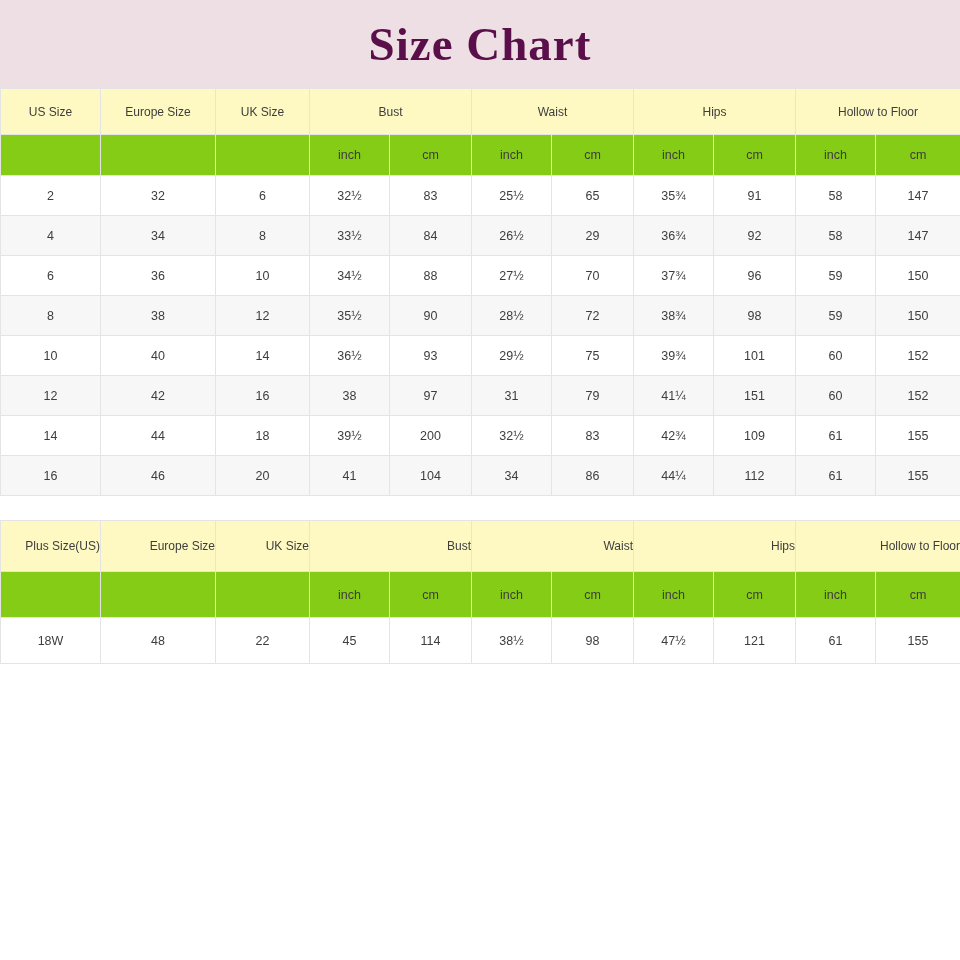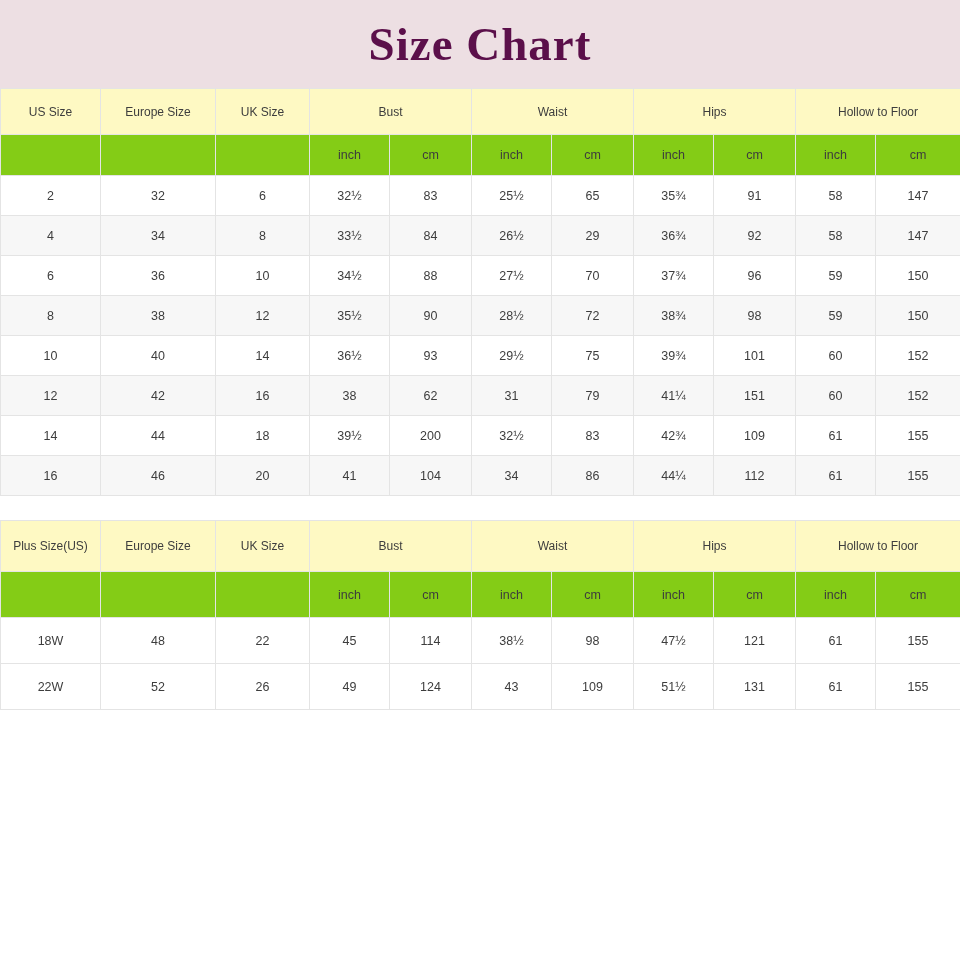--- a/index.html
+++ b/index.html
@@ -66,20 +66,21 @@
   }
   .table-gap {
     height: 24px;
     background: #ffffff;
   }
   .t2 td {
     height: 45px !important;
   }
   .t2 tr.head td {
     height: 50px !important;
+    text-align: right;
   }
   .t2 tr.subhead td {
     height: 45px !important;
   }
   .bottom-pad {
     height: 14px;
     background: #ffffff;
   }
 </style>
 </head>
@@ -191,21 +192,21 @@
           <td>39¾</td>
           <td>101</td>
           <td>60</td>
           <td>152</td>
         </tr>
         <tr class="alt">
           <td>12</td>
           <td>42</td>
           <td>16</td>
           <td>38</td>
-          <td>62</td>
+          <td>97</td>
           <td>31</td>
           <td>79</td>
           <td>41¼</td>
           <td>151</td>
           <td>60</td>
           <td>152</td>
         </tr>
         <tr class="plain">
           <td>14</td>
           <td>44</td>
@@ -280,31 +281,18 @@
           <td>22</td>
           <td>45</td>
           <td>114</td>
           <td>38½</td>
           <td>98</td>
           <td>47½</td>
           <td>121</td>
           <td>61</td>
           <td>155</td>
         </tr>
-        <tr class="plain">
-          <td>22W</td>
-          <td>52</td>
-          <td>26</td>
-          <td>49</td>
-          <td>124</td>
-          <td>43</td>
-          <td>109</td>
-          <td>51½</td>
-          <td>131</td>
-          <td>61</td>
-          <td>155</td>
-        </tr>
       </tbody>
     </table>
 
   <div class="bottom-pad"></div>
 
 </div>
 
 </body></html>

